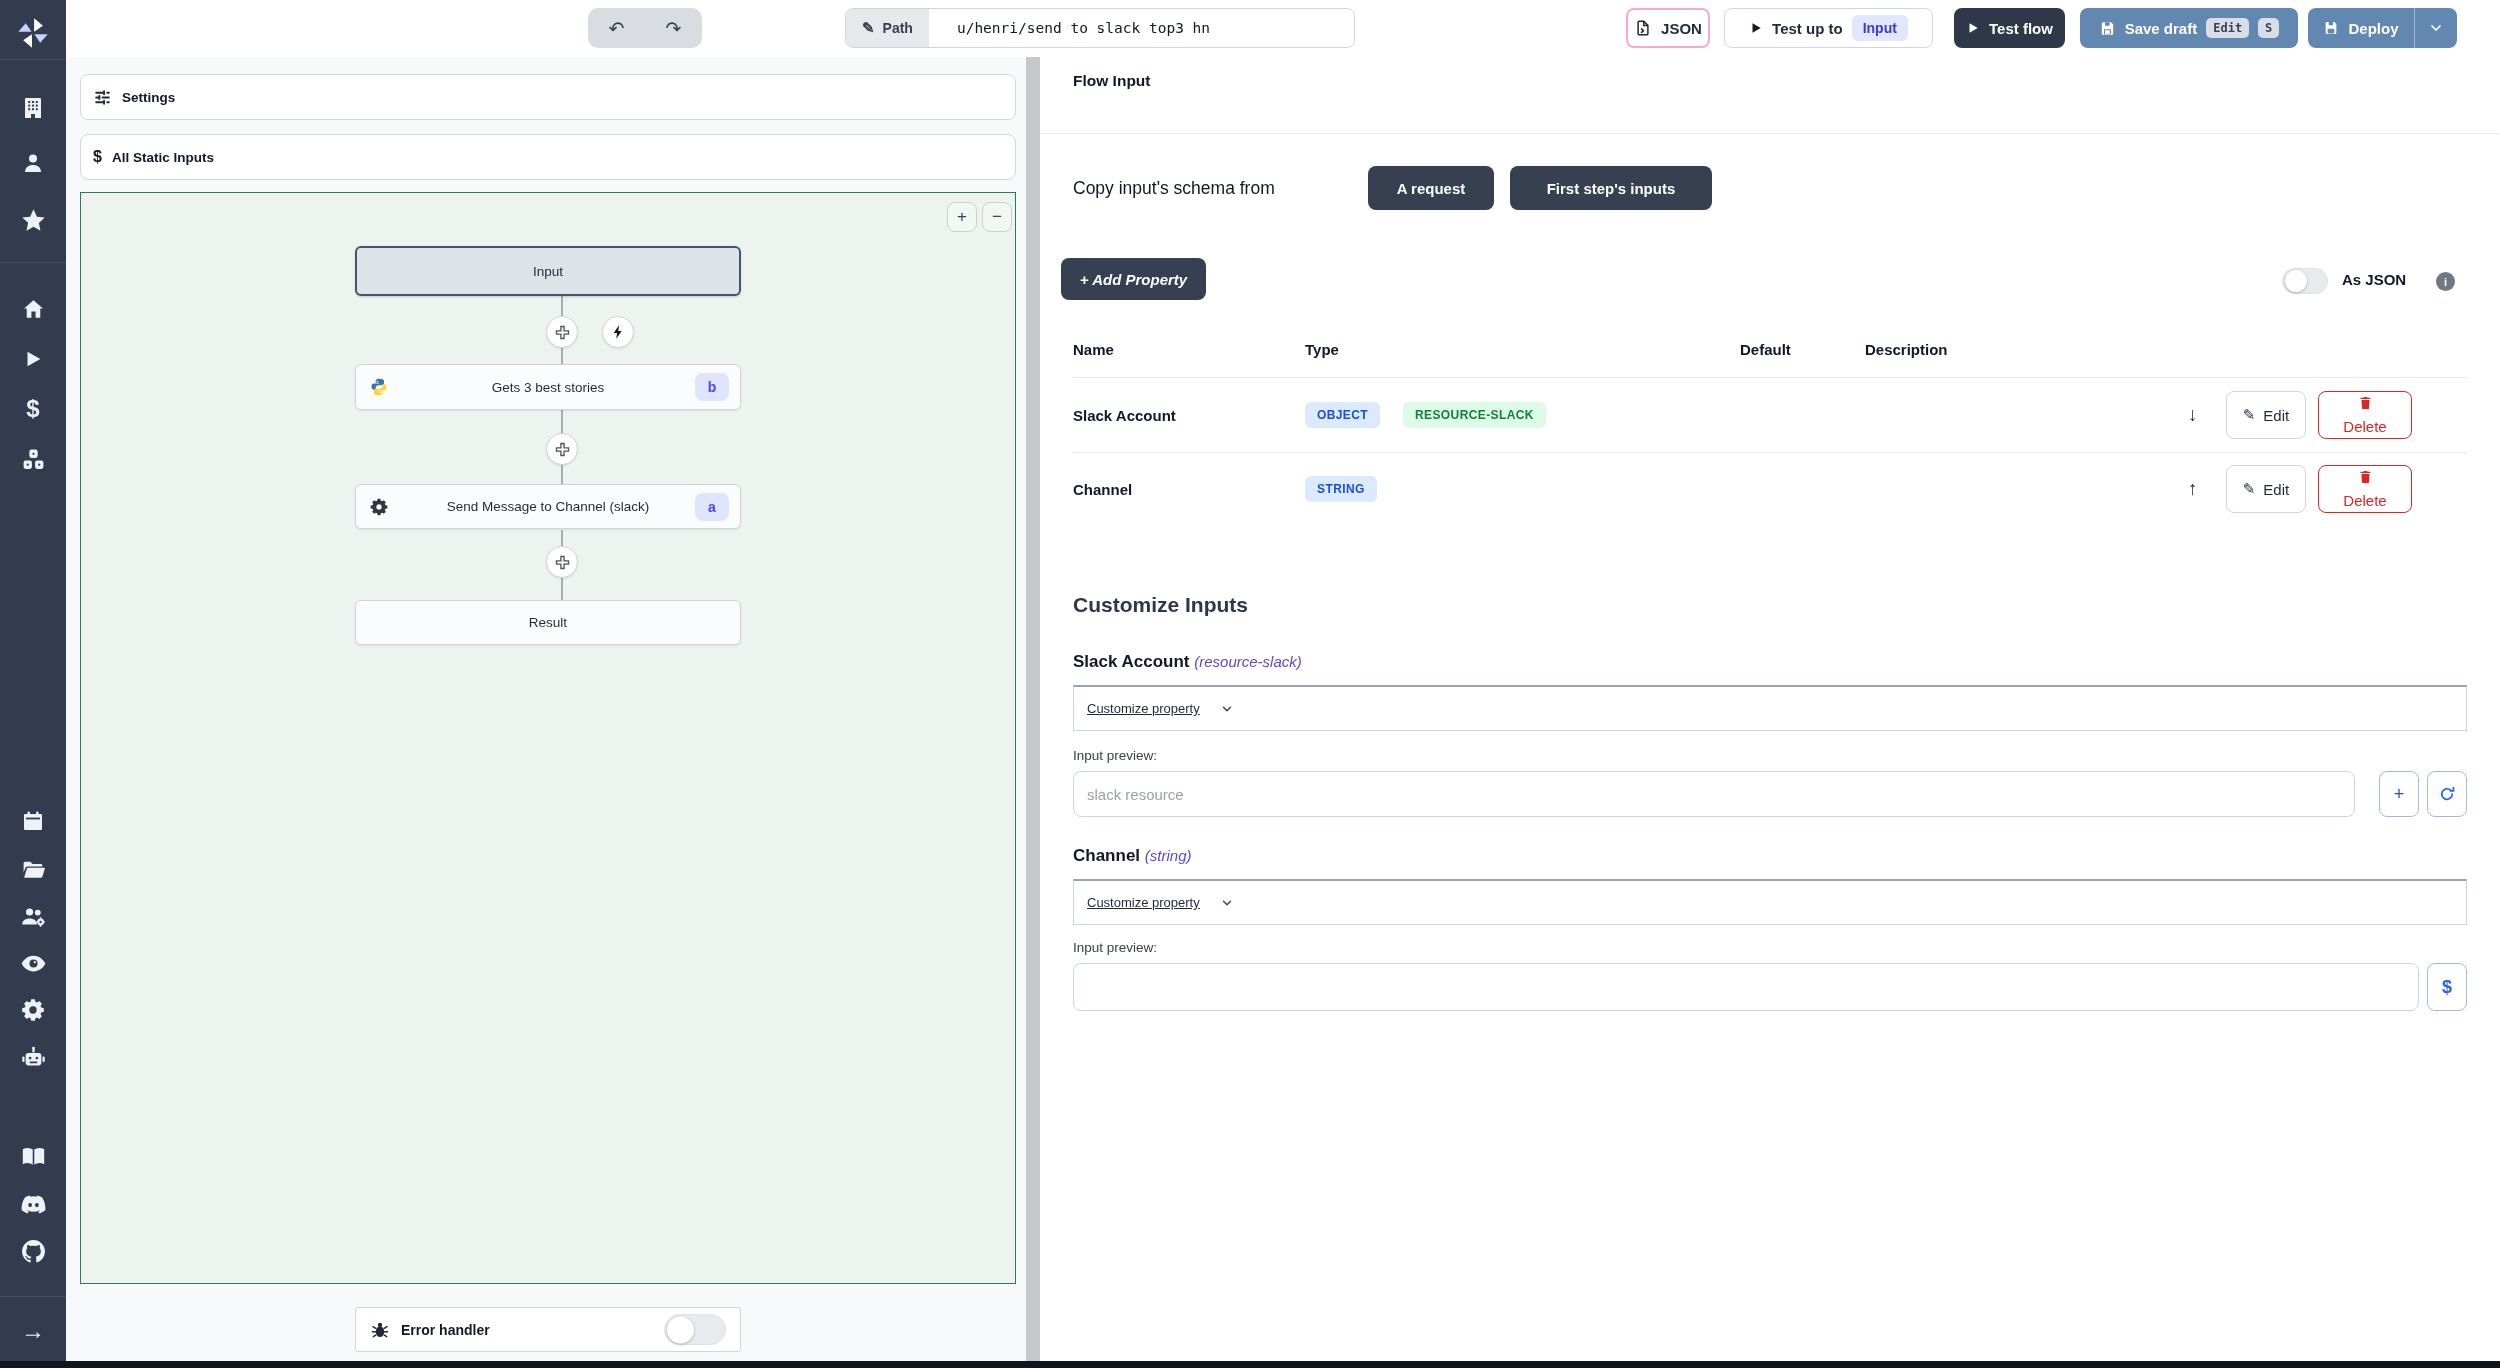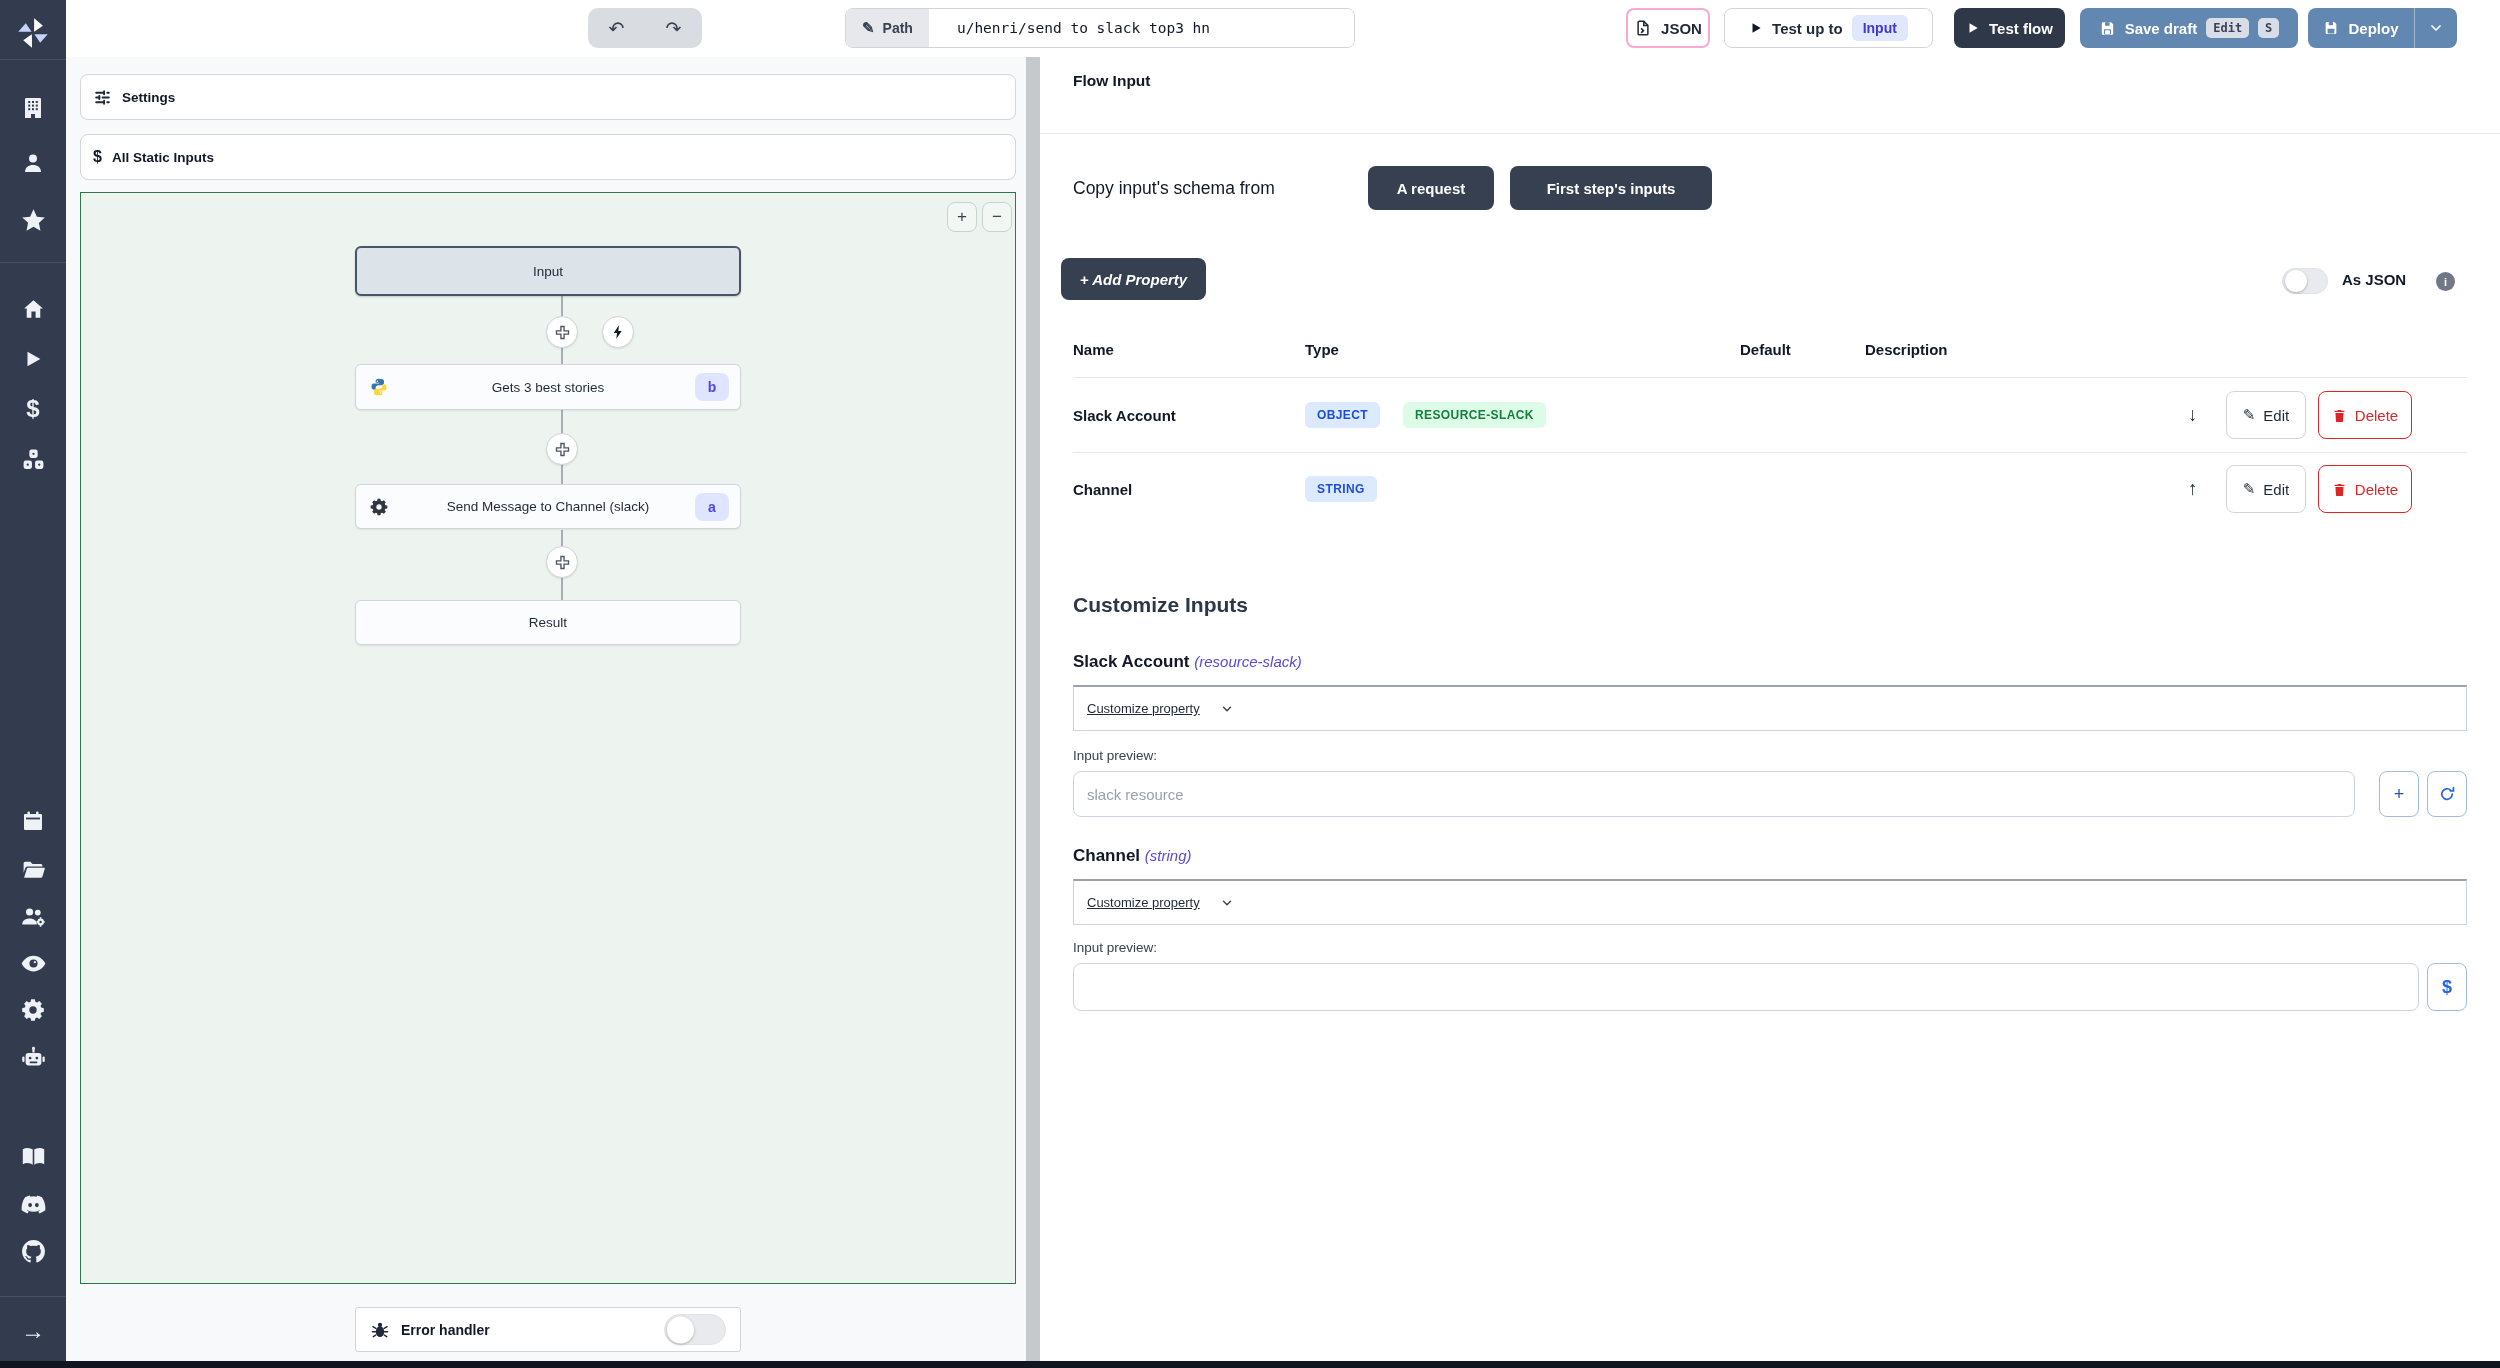--- a/index.html
+++ b/index.html
@@ -64,21 +64,21 @@
   .th{position:absolute;font-size:15px;font-weight:700;color:#111827;}
   .row-line{position:absolute;left:33px;width:1394px;height:1px;background:#e5e7eb;}
   .cell-name{position:absolute;left:33px;font-size:15px;font-weight:700;color:#111827;}
   .type-badge{display:inline-flex;align-items:center;height:26px;padding:0 12px;border-radius:6px;font-size:12px;font-weight:700;letter-spacing:.4px;}
   .b-blue{background:#dbeafe;color:#1d4ed8;}
   .b-green{background:#dcfce7;color:#15803d;}
   .row-arrow{position:absolute;font-size:19px;color:#1f2937;cursor:pointer;}
   .mini-btn{position:absolute;height:48px;border-radius:8px;background:#fff;display:flex;align-items:center;justify-content:center;gap:8px;
             font-size:15px;font-weight:500;cursor:pointer;box-sizing:border-box;}
   .edit-btn{border:1px solid #d1d5db;color:#1f2937;}
-  .del-btn{border:1.4px solid #dc2626;color:#dc2626;}
+  .del-btn{border:1.4px solid #dc2626;color:#dc2626;flex-direction:column;}
   .cz-title{position:absolute;left:33px;font-size:21px;font-weight:700;color:#2d3748;}
   .sec-head{position:absolute;left:33px;font-size:17px;font-weight:700;color:#111827;}
   .sec-type{font-style:italic;font-weight:400;font-size:15px;color:#5b48d6;}
   .cz-box{position:absolute;left:33px;width:1394px;height:46px;background:#fff;border:1px solid #cbd5e1;border-top:2px solid #9aa3ad;
           box-sizing:border-box;display:flex;align-items:center;gap:20px;padding:0 13px;cursor:pointer;}
   .cz-box-label{font-size:13px;color:#1f2937;text-decoration:underline;}
   .prev-label{position:absolute;left:33px;font-size:13.5px;color:#374151;}
   .prev-input{position:absolute;left:33px;border:1px solid #cbd5e1;border-radius:8px;box-sizing:border-box;padding:0 13px;
               font-family:"Liberation Sans",sans-serif;font-size:15px;color:#111827;background:#fff;}
   .prev-input::placeholder{color:#9aa1ab;}

